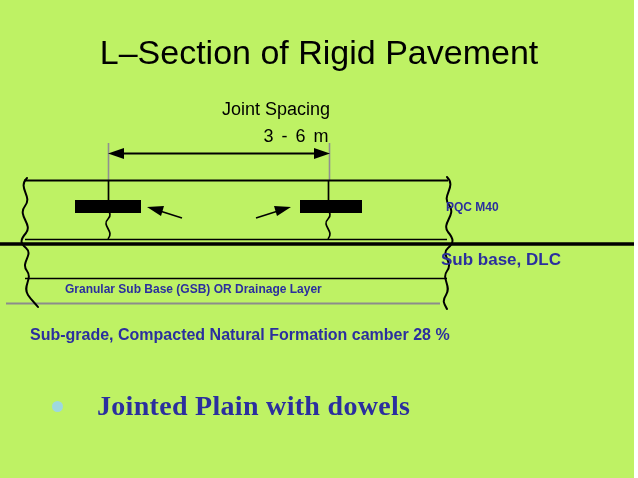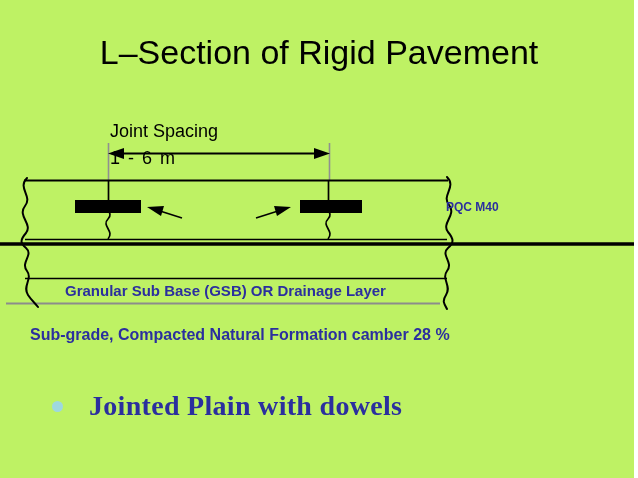--- a/index.html
+++ b/index.html
@@ -38,22 +38,21 @@
     letter-spacing: 0px;
     white-space: nowrap;
   }
 
   .dimlabel {
     position: absolute;
     font-family: "Liberation Sans", sans-serif;
     font-size: 18px;
     color: #000000;
     white-space: nowrap;
-    text-align: left;
-    margin-top: 22px;
+    text-align: right;
   }
   .dimlabel.top   { left: 110px; top: 99px;  width: 220px; }
   .dimlabel.bot   { left: 110px; top: 126px; width: 220px; letter-spacing: 1.5px; }
 
   .dowels-label {
     position: absolute;
     left: 185px;
     top: 203px;
     font-family: "Liberation Sans", sans-serif;
     font-size: 19px;
@@ -63,56 +62,56 @@
 
   .blue-label {
     position: absolute;
     font-family: "Liberation Sans", sans-serif;
     font-weight: bold;
     color: #2b2f9e;
     white-space: nowrap;
   }
   .lbl-pqc     { left: 446px; top: 200px; font-size: 12px; }
   .lbl-dlc     { left: 441px; top: 250px; font-size: 17px; }
-  .lbl-gsb     { left: 65px;  top: 282px; font-size: 15px; }
+  .lbl-gsb     { left: 65px;  top: 282px; font-size: 12px; }
   .lbl-subgr   { left: 30px;  top: 326px; font-size: 16px; }
 
   .bullet-row {
     position: absolute;
     left: 52px;
     top: 390px;
     display: flex;
     align-items: center;
   }
   .bullet-dot {
     width: 11px;
     height: 11px;
     border-radius: 50%;
     background: #9ed8df;
     flex: 0 0 auto;
   }
   .bullet-text {
-    margin-left: 26px;
+    margin-left: 34px;
     font-family: "Liberation Serif", serif;
     font-weight: bold;
     font-size: 28px;
     color: #2b2f9e;
     white-space: nowrap;
     letter-spacing: 0.3px;
   }
 </style>
 </head>
 <body>
 
 <div id="slide">
 
   <div class="title">L–Section of Rigid Pavement</div>
 
   <div class="dimlabel top">Joint Spacing</div>
-  <div class="dimlabel bot">1 - 6  m</div>
+  <div class="dimlabel bot">3 - 6  m</div>
 
   <svg class="layer" viewBox="0 0 638 478">
 
     <line x1="108.5" y1="143" x2="108.5" y2="181" stroke="#909090" stroke-width="1.6"></line>
     <line x1="329.5" y1="143" x2="329.5" y2="181" stroke="#909090" stroke-width="1.6"></line>
 
     <line x1="114" y1="153.5" x2="324" y2="153.5" stroke="#000000" stroke-width="1.8"></line>
     <polygon points="108,153.5 124,148 124,159" fill="#000000"></polygon>
     <polygon points="330,153.5 314,148 314,159" fill="#000000"></polygon>
 
@@ -156,20 +155,21 @@
 
     <line x1="182" y1="218" x2="160" y2="211" stroke="#000000" stroke-width="1.5"></line>
     <polygon points="147,207 164,206 161,216" fill="#000000"></polygon>
 
     <line x1="256" y1="218" x2="278" y2="211" stroke="#000000" stroke-width="1.5"></line>
     <polygon points="291,207 274,206 277,216" fill="#000000"></polygon>
   </svg>
 
 
   <div class="blue-label lbl-pqc">PQC M40</div>
+  <div class="blue-label lbl-dlc">Sub base, DLC</div>
   <div class="blue-label lbl-gsb">Granular Sub Base (GSB) OR Drainage Layer</div>
   <div class="blue-label lbl-subgr">Sub-grade, Compacted  Natural Formation camber 28 %</div>
 
   <div class="bullet-row">
     <span class="bullet-dot"></span>
     <span class="bullet-text">Jointed Plain with dowels</span>
   </div>
 
 </div>
 

